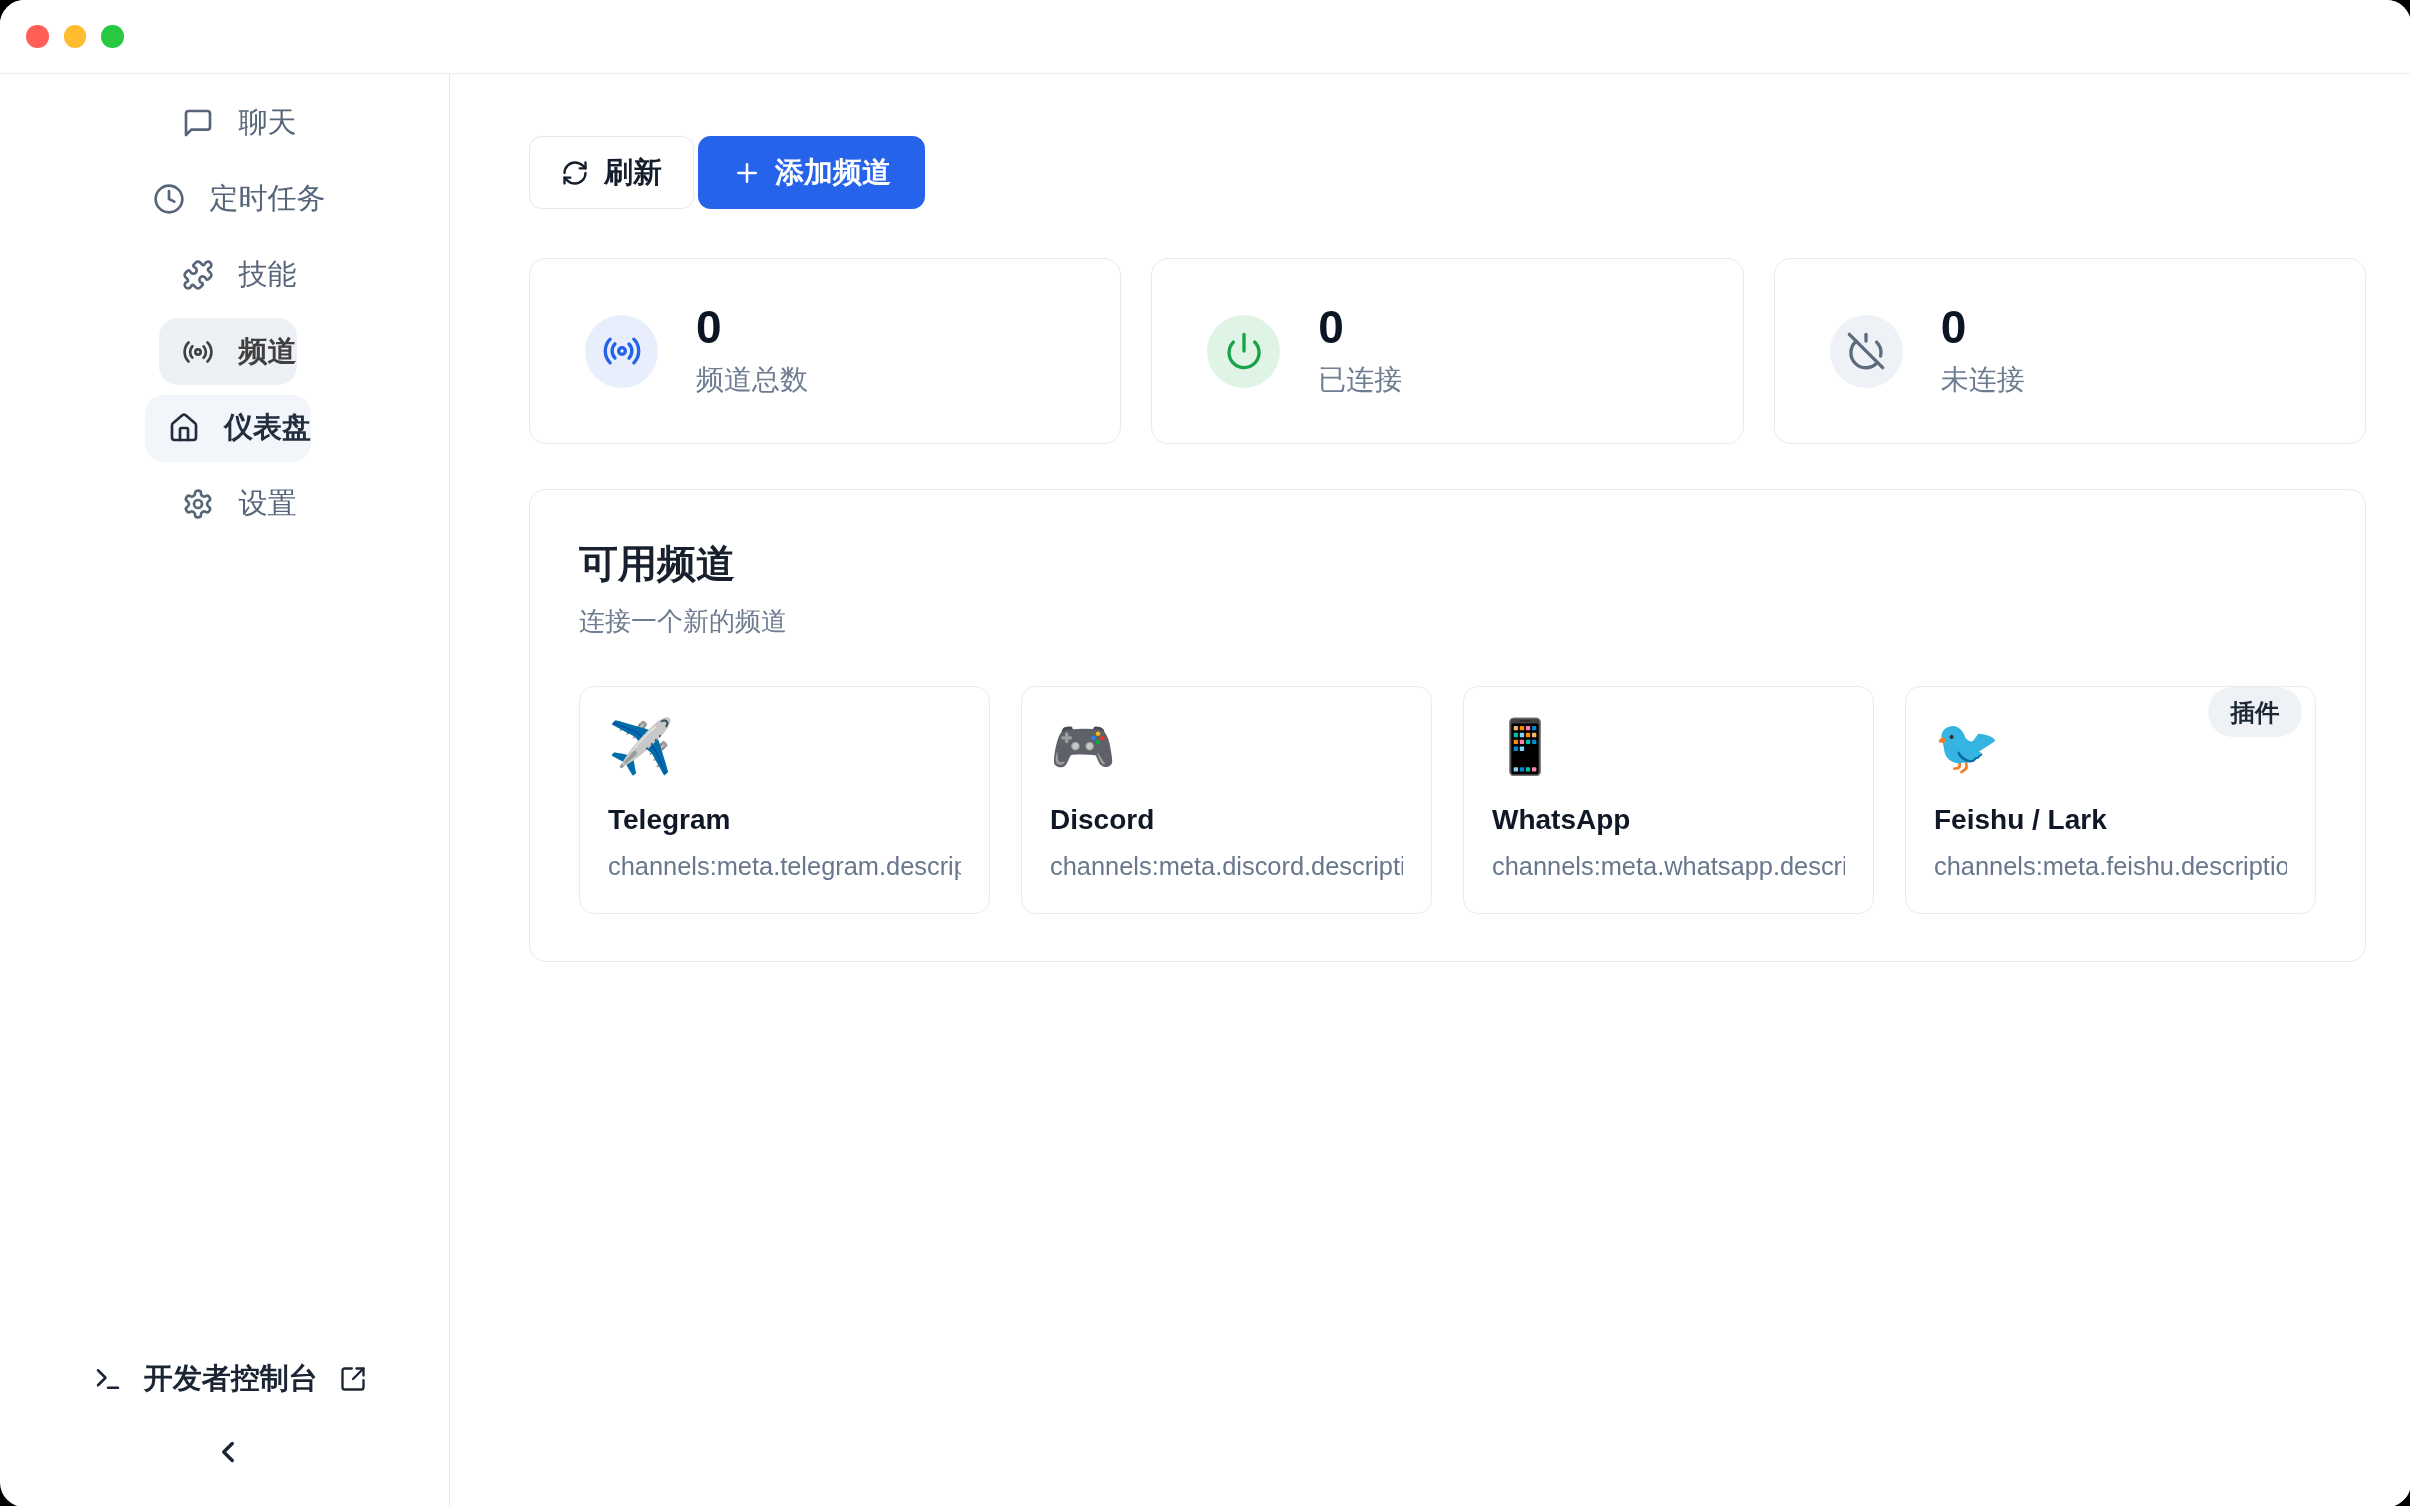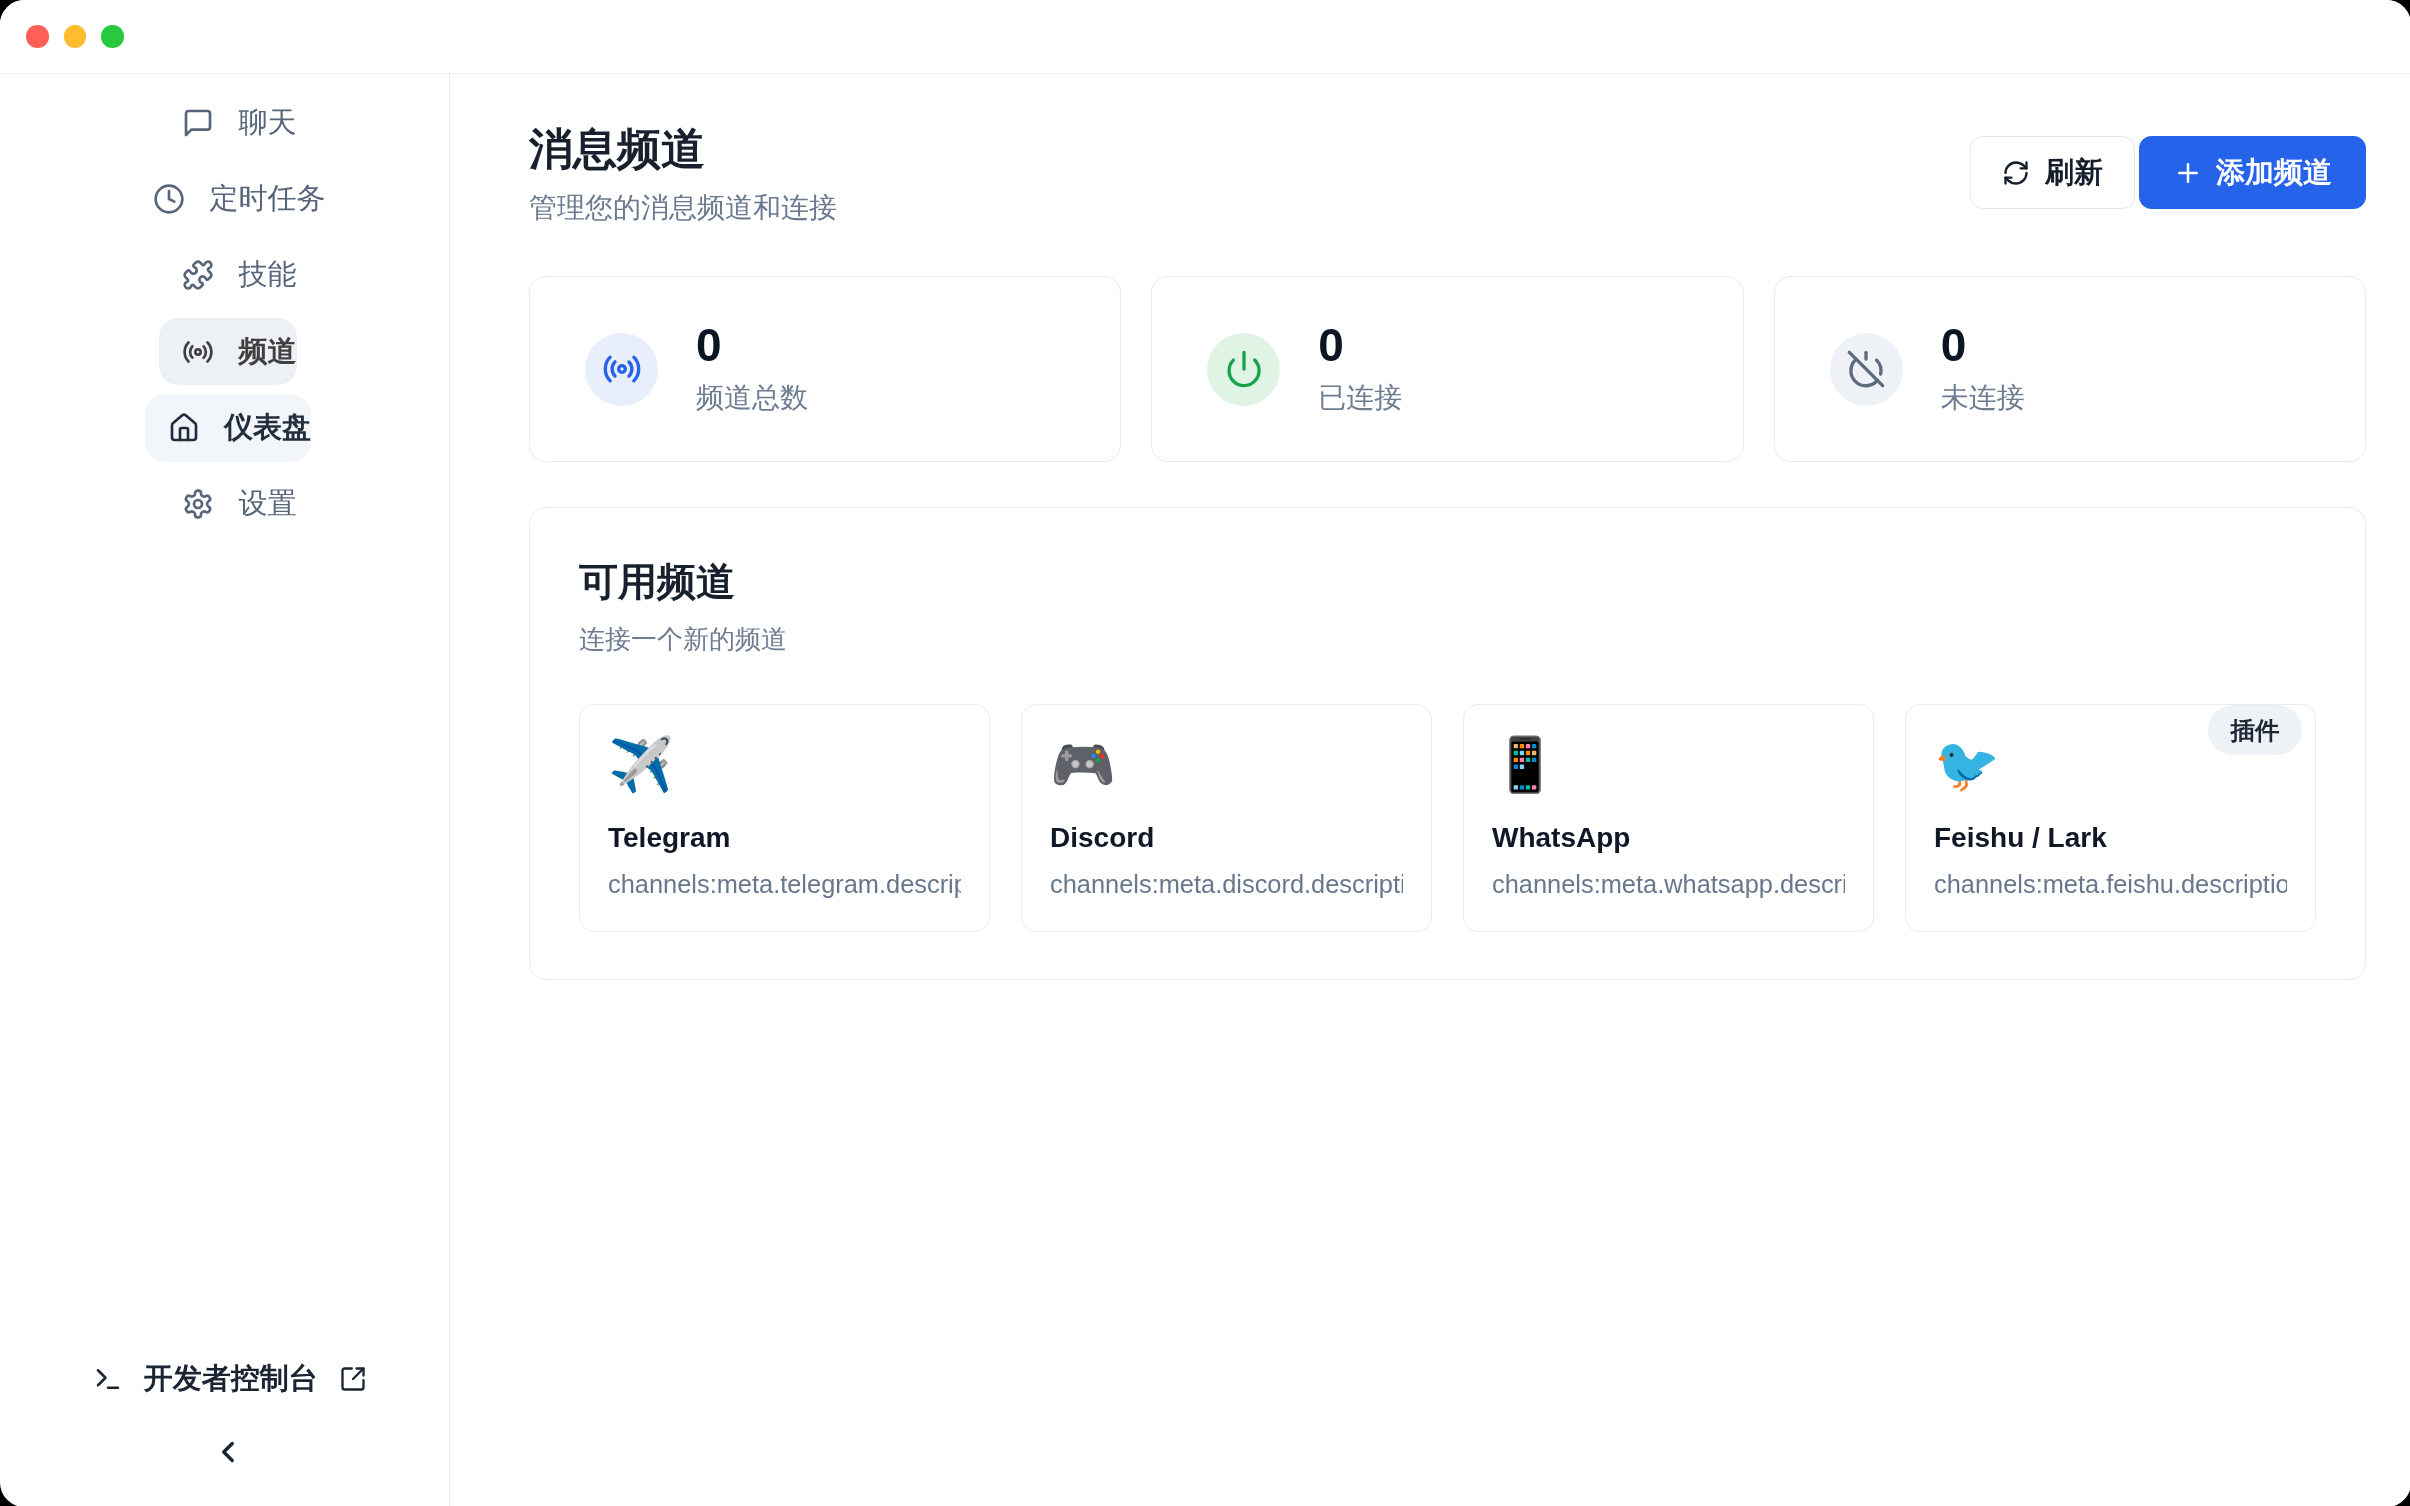--- a/index.html
+++ b/index.html
@@ -151,24 +151,20 @@
         <svg class="icon" viewBox="0 0 24 24" fill="none" stroke="currentColor" stroke-width="2.4" stroke-linecap="round" stroke-linejoin="round">
             <polyline points="15 18 9 12 15 6"></polyline>
           </svg>
       </div>
 
     </div>
 
     <div class="main">
 
       <div class="page-header">
-        <div>
-          <div class="page-title">消息频道</div>
-          <div class="page-subtitle">管理您的消息频道和连接</div>
-        </div>
         <div class="header-actions">
           <div class="btn btn-refresh">
             <svg class="icon" viewBox="0 0 24 24" fill="none" stroke="currentColor" stroke-width="2" stroke-linecap="round" stroke-linejoin="round">
                 <path d="M3 12a9 9 0 0 1 9-9 9.75 9.75 0 0 1 6.74 2.74L21 8"></path>
                 <path d="M21 3v5h-5"></path>
                 <path d="M21 12a9 9 0 0 1-9 9 9.75 9.75 0 0 1-6.74-2.74L3 16"></path>
                 <path d="M8 16H3v5"></path>
               </svg>
             <span>刷新</span>
           </div>

